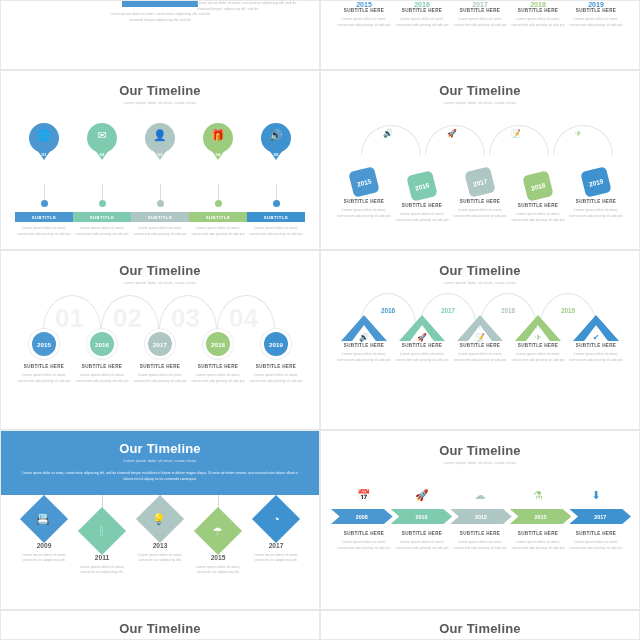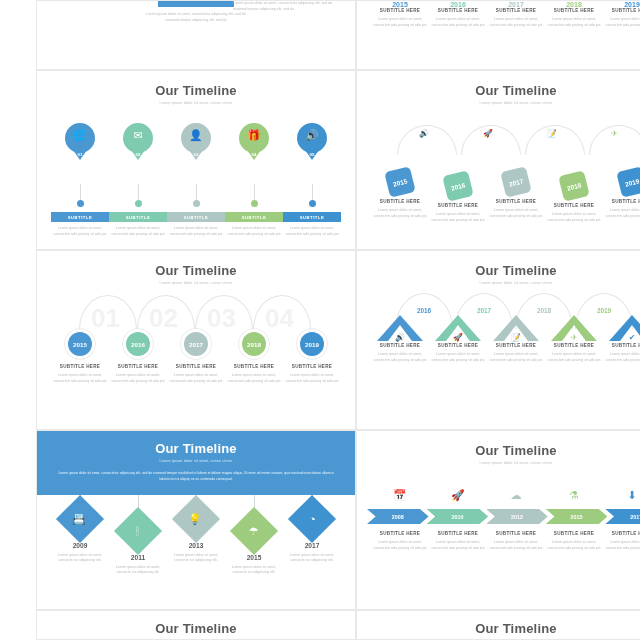--- a/index.html
+++ b/index.html
@@ -2,21 +2,21 @@
 <html><head>
 <meta charset="utf-8">
 <style>
   * { box-sizing: border-box; margin: 0; padding: 0; }
   html, body {
     width: 640px; height: 640px;
     background: #ffffff;
     font-family: "Liberation Sans", sans-serif;
     overflow: hidden;
   }
-  .grid { display: grid; grid-template-columns: 320px 320px; width: 604px; margin-left: 36px; }
+  .grid { display: grid; grid-template-columns: 320px 320px; width: 604px; }
   .slide {
     position: relative; width: 320px; height: 180px;
     background: #fff; border: 1px solid #e8e8e8;
     overflow: hidden;
   }
   .slide.partial-top { height: 70px; }
   .slide.partial-bot { height: 30px; }
 
   .s-title {
     text-align: center; font-size: 13px; font-weight: bold;

